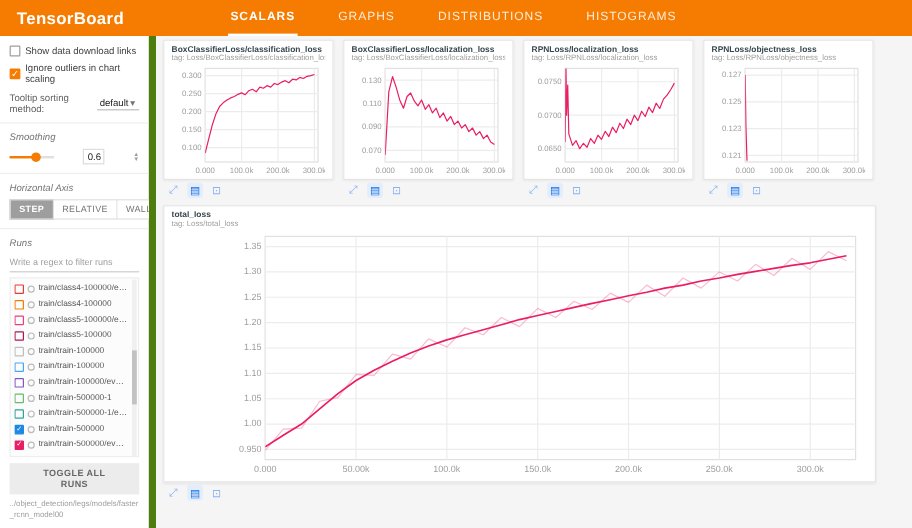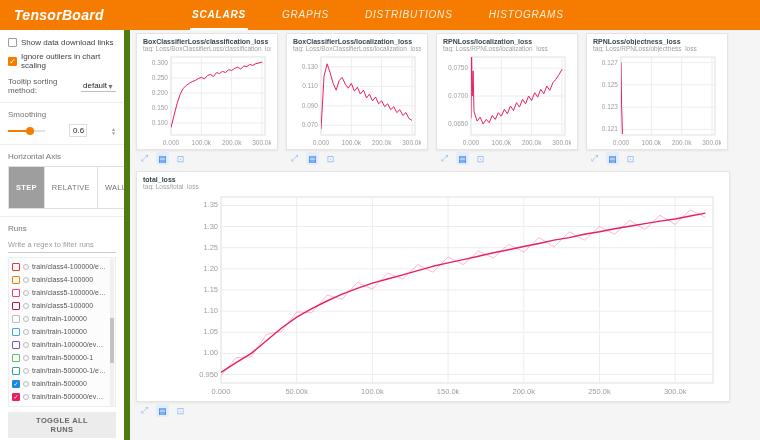--- a/index.html
+++ b/index.html
@@ -1,53 +1,53 @@
 <!DOCTYPE html>
 <html><head>
 <meta charset="utf-8">
 <style>
   * { margin:0; padding:0; box-sizing:border-box; }
   html,body { width:760px; height:440px; overflow:hidden; background:#e9e9e9;
     font-family:"Liberation Sans", sans-serif; }
   .app { width:760px; height:440px; display:flex; flex-direction:column; background:#f5f5f5; }
 
   
-  .topbar { height:30px; background:#f57c00; display:flex; align-items:center; flex:none; color:#fff;font-style:italic; }
+  .topbar { height:30px; background:#f57c00; display:flex; align-items:center; flex:none; color:#fff; }
   .logo { font-size:14px; font-weight:bold; padding:0 14px; width:150px; letter-spacing:.3px; cursor:pointer; }
   .tabs { display:flex; gap:32px; margin-left:40px; font-size:10px; letter-spacing:.8px; height:100%; }
   .tab { display:flex; align-items:center; padding:0 2px; opacity:.85; cursor:pointer; border-bottom:2px solid transparent; }
   .tab.active { opacity:1; font-weight:bold; border-bottom:2px solid #fff; }
 
   .body { flex:1; display:flex; min-height:0; }
 
   
   .sidebar { width:130px; flex:none; background:#fff; border-right:6px solid #4d7c0f;
     padding:8px 8px 4px; font-size:8px; color:#424242; overflow:hidden; }
   .chk-row { display:flex; align-items:center; gap:4px; margin-bottom:5px; cursor:pointer; }
   .chk { width:9px; height:9px; flex:none; border:1px solid #9e9e9e; border-radius:1px;
     font-size:8px; line-height:8px; text-align:center; color:#fff; background:#fff; }
   .chk.checked { background:#f57c00; border-color:#f57c00; }
   .field { display:flex; align-items:center; gap:5px; margin:7px 0 2px; }
   .field-label { color:#616161; }
   .select { flex:1; display:flex; justify-content:space-between; align-items:flex-end;
     border-bottom:1px solid #bdbdbd; padding:1px 2px; color:#212121; cursor:pointer; }
   .caret { color:#757575; font-size:7px; }
   hr { border:0; border-top:1px solid #eee; margin:7px -8px; }
-  .sec-label { color:#757575; margin-bottom:5px; }
+  .sec-label { color:#757575; margin-bottom:5px;font-style:italic; }
   .slider-row { display:flex; align-items:center; gap:24px; }
   .slider { position:relative; width:88px; height:2px; background:#e0e0e0; cursor:pointer; }
   .slider .fill { position:absolute; left:0; top:0; height:2px; width:60%; background:#f57c00; }
   .slider .thumb { position:absolute; left:calc(60% - 4px); top:-3px; width:8px; height:8px;
     border-radius:50%; background:#f57c00; }
   .slider-val { font-size:8px; color:#212121; border:1px solid #ddd; padding:1px 3px; min-width:18px;
     text-align:center; background:#fff; }
   .spin { display:flex; flex-direction:column; font-size:5px; color:#9e9e9e; line-height:4px; cursor:pointer; }
   .seg { display:flex; }
   .seg-btn { border:1px solid #e0e0e0; background:#fff; color:#757575; font-size:7.5px;
-    padding:16px 7px; cursor:pointer; font-family:inherit; letter-spacing:.3px; }
+    padding:3px 7px; cursor:pointer; font-family:inherit; letter-spacing:.3px; }
   .seg-btn + .seg-btn { border-left:none; }
   .seg-btn.active { background:#9e9e9e; color:#fff; font-weight:bold; }
   .run-filter { width:100%; border:none; border-bottom:1px solid #ccc; font-size:7.5px;
     padding:2px 0 3px; outline:none; color:#333; background:transparent; font-family:inherit; }
   .run-filter::placeholder { color:#9e9e9e; }
   .run-list { position:relative; height:150px; overflow:hidden; margin-top:4px; background:#fcfcfc;
     border:1px solid #eee; padding:2px 8px 2px 3px; }
   .run-row { display:flex; align-items:center; gap:3px; height:13px; font-size:7px; color:#555;
     white-space:nowrap; overflow:hidden; cursor:pointer; }
   .run-chk { width:8px; height:8px; flex:none; border:1.5px solid #999; border-radius:1px;

